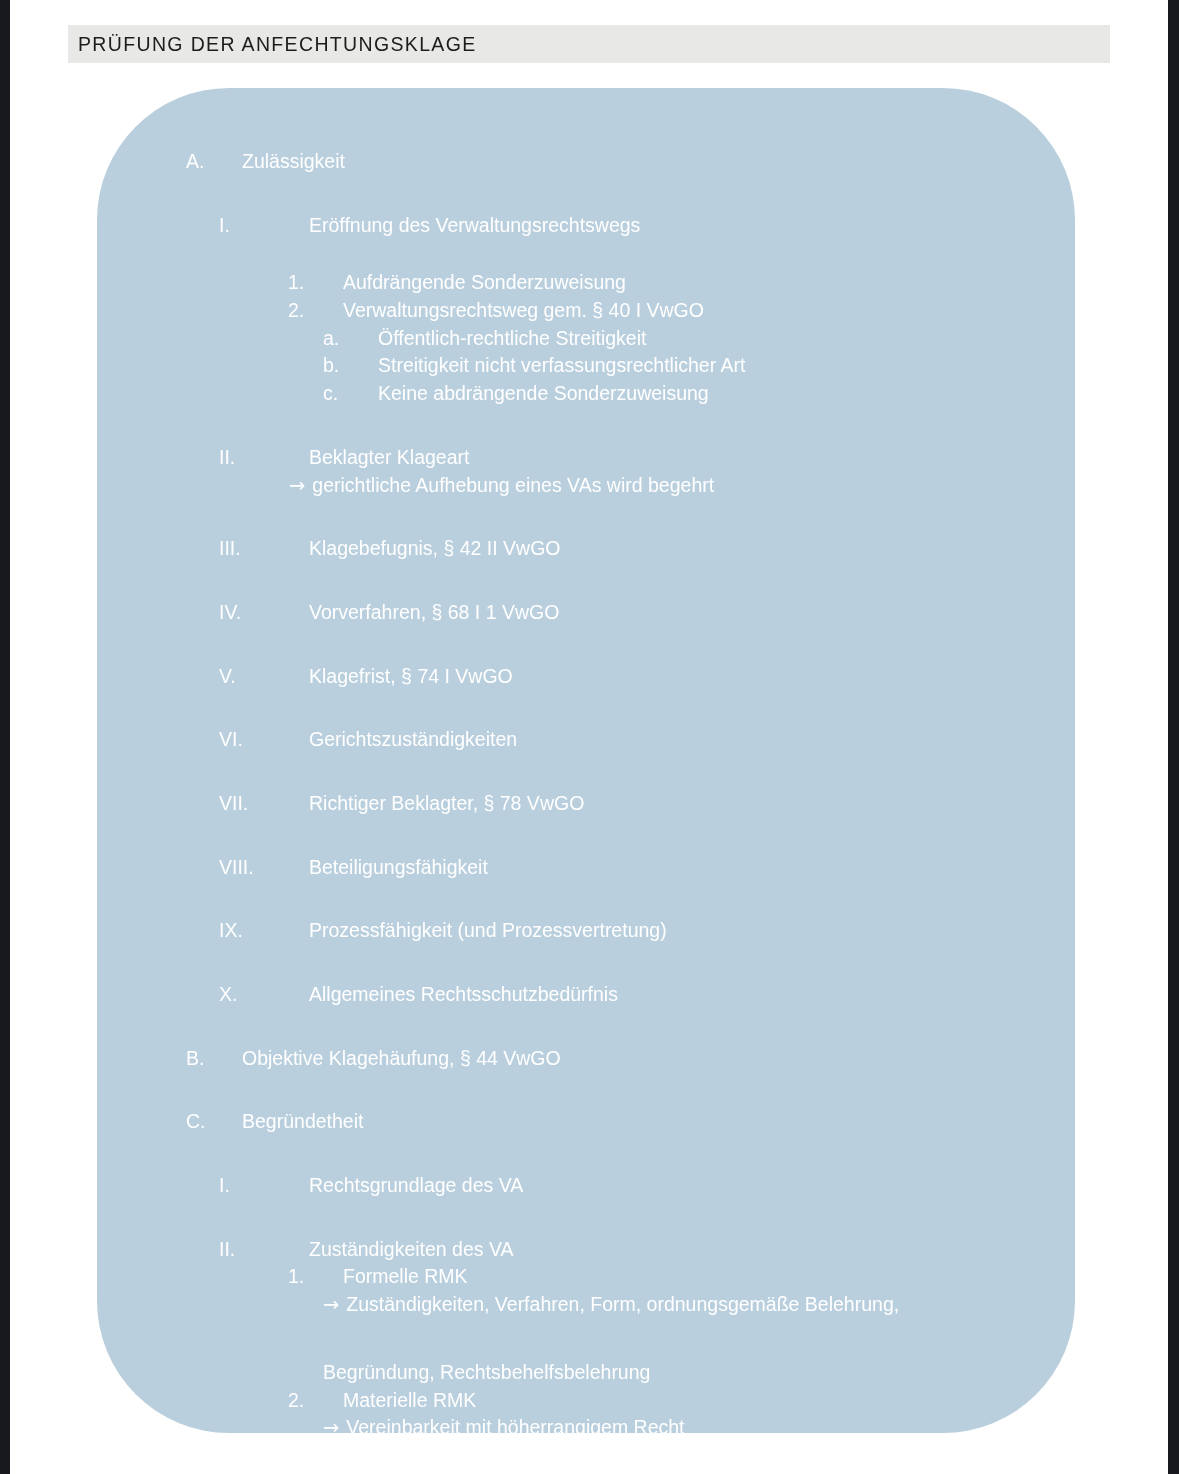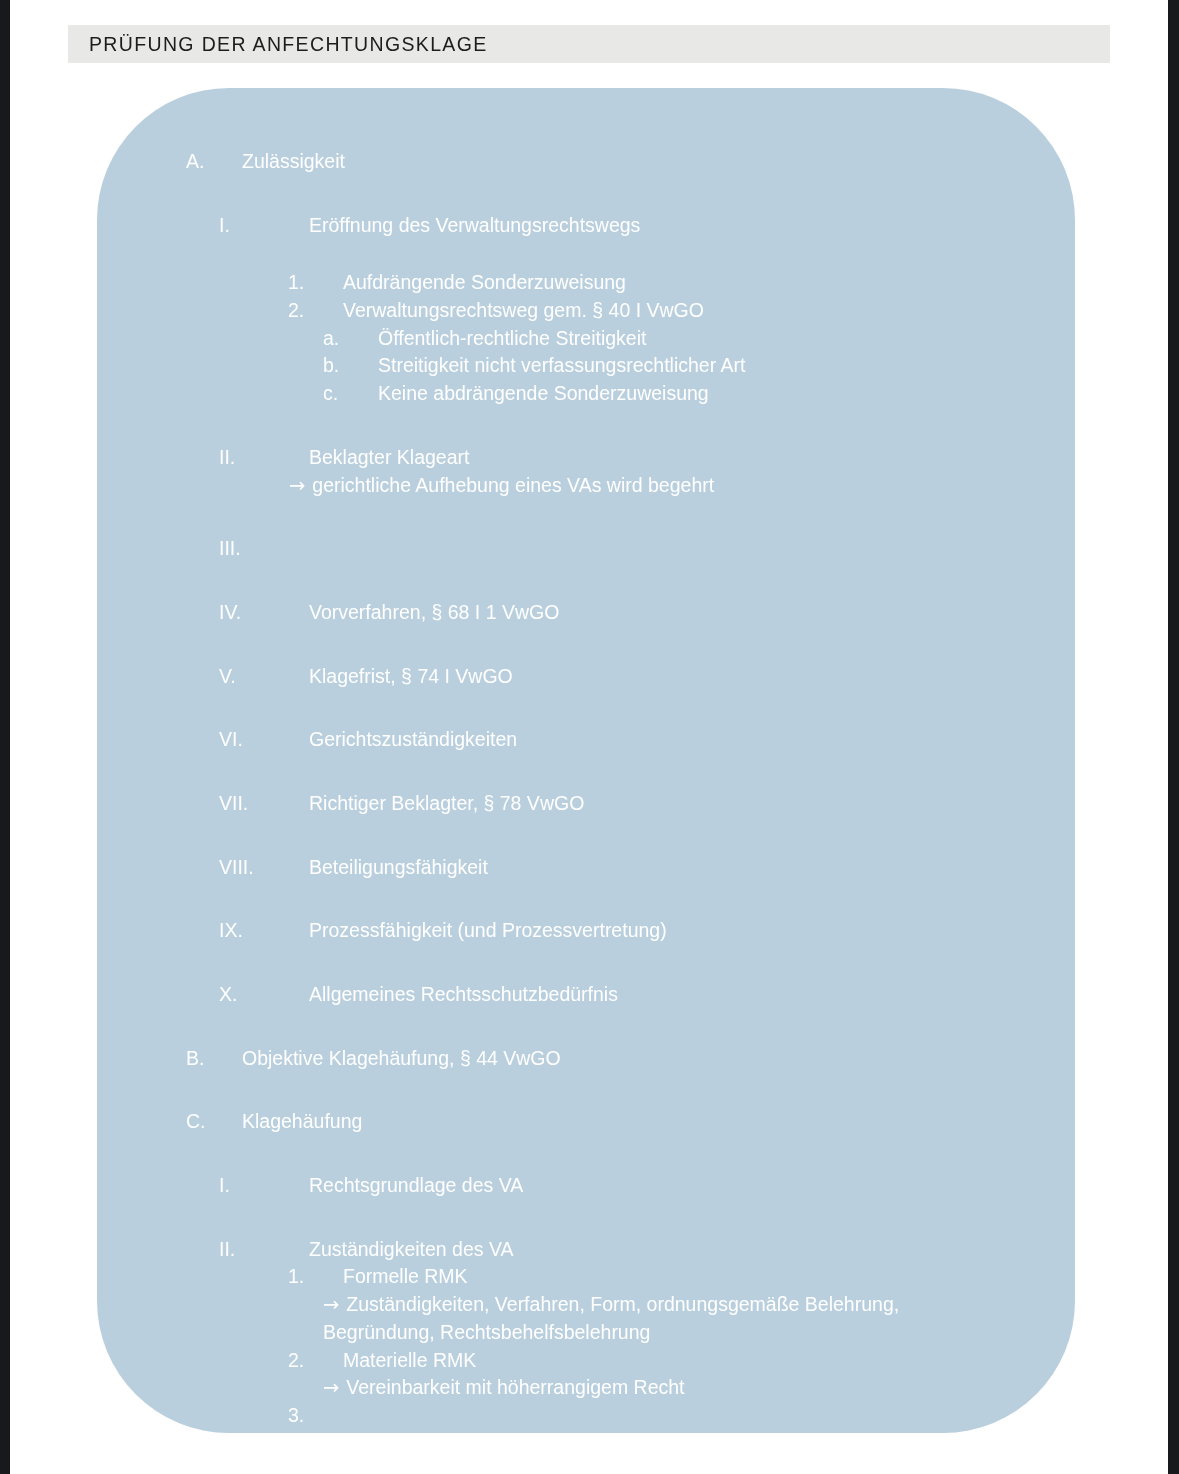--- a/index.html
+++ b/index.html
@@ -34,21 +34,21 @@
     position: absolute;
     left: 68px;
     top: 25px;
     width: 1042px;
     height: 38px;
     background: #e8e8e6;
     display: flex;
     align-items: center;
   }
   #header-title {
-    padding-left: 21px;
+    padding-left: 10px;
     font-size: 19.5px;
     font-weight: 400;
     letter-spacing: 1.35px;
     color: #1d1d1d;
     white-space: nowrap;
   }
 
   
   #outline-card {
     position: absolute;
@@ -108,20 +108,21 @@
     font-family: "DejaVu Sans", sans-serif;
   }
   
   .arrow-roman  { margin-left: 192px; }
   
   .arrow-num    { margin-left: 226px; }
 
   .wrap-line {
     margin-left: 226px;
     white-space: nowrap;
+    margin-top: 40px;
   }
 
   
   .gap-lg { height: 36px; }
   .gap-md { height: 30px; }
   .pad-top-card { height: 60px; }
 </style>
 </head>
 <body>
 
@@ -183,20 +184,21 @@
       </div>
       <div class="arrow-line arrow-roman">
         <span class="arrow-glyph">→</span>
         <span>gerichtliche Aufhebung eines VAs wird begehrt</span>
       </div>
 
       <div class="gap-lg"></div>
 
       <div class="row lvl-roman">
         <span class="marker">III.</span>
+        <span class="label">Klagebefugnis, § 42 II VwGO</span>
       </div>
 
       <div class="gap-lg"></div>
 
       <div class="row lvl-roman">
         <span class="marker">IV.</span>
         <span class="label">Vorverfahren, § 68 I 1 VwGO</span>
       </div>
 
       <div class="gap-lg"></div>
@@ -245,21 +247,21 @@
 
       <div class="row lvl-alpha">
         <span class="marker">B.</span>
         <span class="label">Objektive Klagehäufung, § 44 VwGO</span>
       </div>
 
       <div class="gap-lg"></div>
 
       <div class="row lvl-alpha">
         <span class="marker">C.</span>
-        <span class="label">Klagehäufung</span>
+        <span class="label">Begründetheit</span>
       </div>
 
       <div class="gap-lg"></div>
 
       <div class="row lvl-roman">
         <span class="marker">I.</span>
         <span class="label">Rechtsgrundlage des VA</span>
       </div>
 
       <div class="gap-lg"></div>

